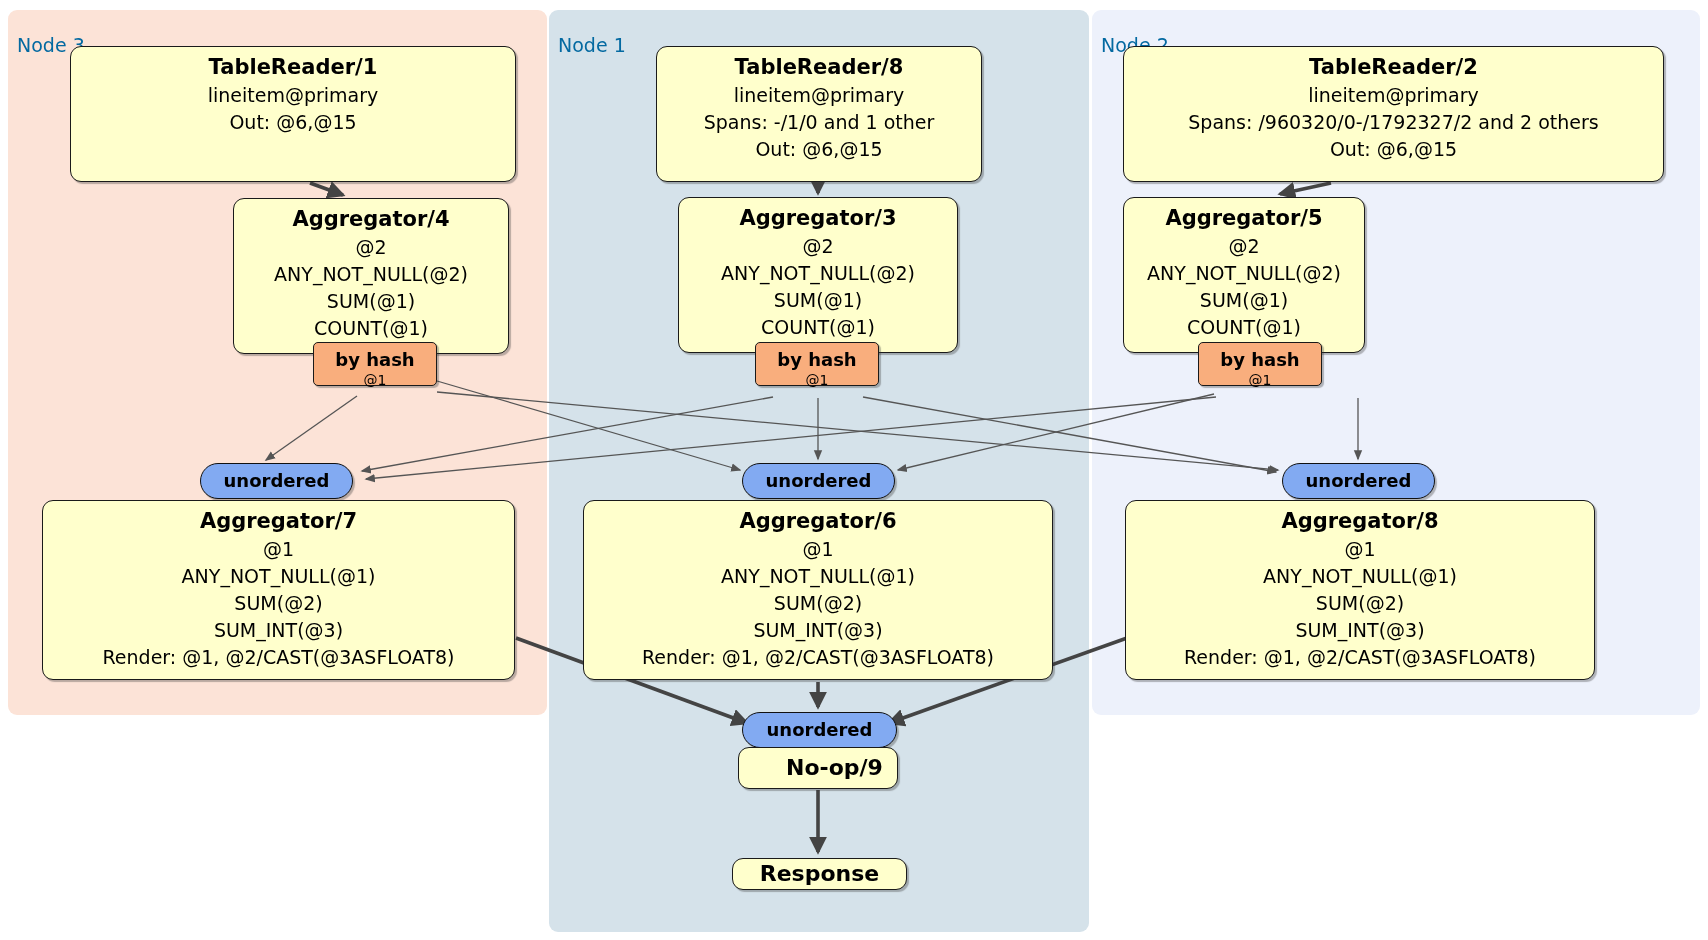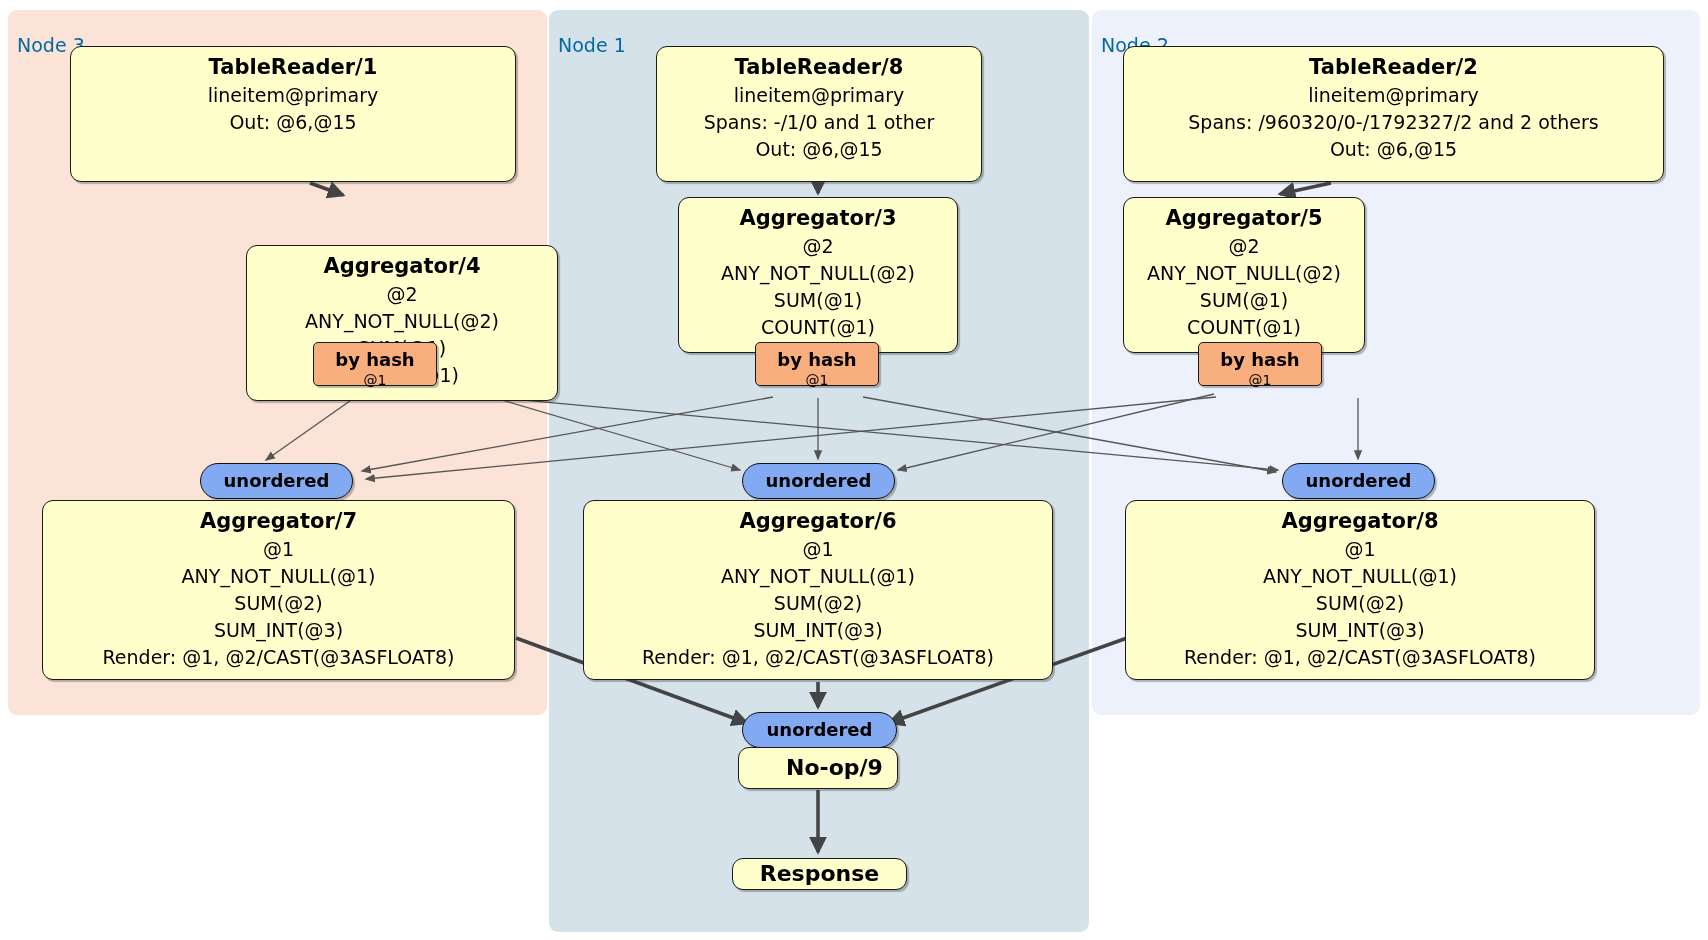--- a/index.html
+++ b/index.html
@@ -92,21 +92,21 @@
     <div class="pline">Spans: -/1/0 and 1 other</div>
     <div class="pline">Out: @6,@15</div>
   </div>
   <div class="pbox" style="left:1123px;top:46px;width:541px;height:136px;">
     <div class="ptitle">TableReader/2</div>
     <div class="pline">lineitem@primary</div>
     <div class="pline">Spans: /960320/0-/1792327/2 and 2 others</div>
     <div class="pline">Out: @6,@15</div>
   </div>
 
-  <div class="pbox" style="left:246px;top:198px;width:312px;height:156px;margin-top:47px;">
+  <div class="pbox" style="left:233px;top:198px;width:276px;height:156px;">
     <div class="ptitle">Aggregator/4</div>
     <div class="pline">@2</div>
     <div class="pline">ANY_NOT_NULL(@2)</div>
     <div class="pline">SUM(@1)</div>
     <div class="pline">COUNT(@1)</div>
   </div>
   <div class="pbox" style="left:678px;top:197px;width:280px;height:156px;">
     <div class="ptitle">Aggregator/3</div>
     <div class="pline">@2</div>
     <div class="pline">ANY_NOT_NULL(@2)</div>

